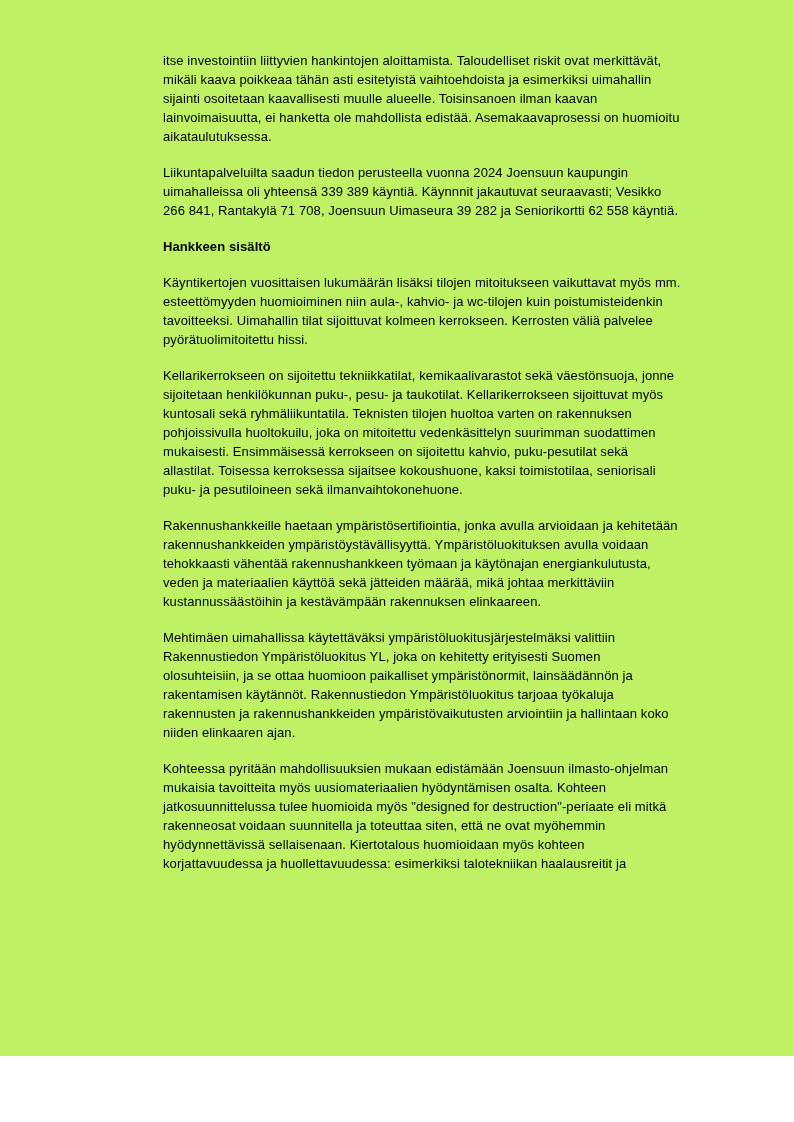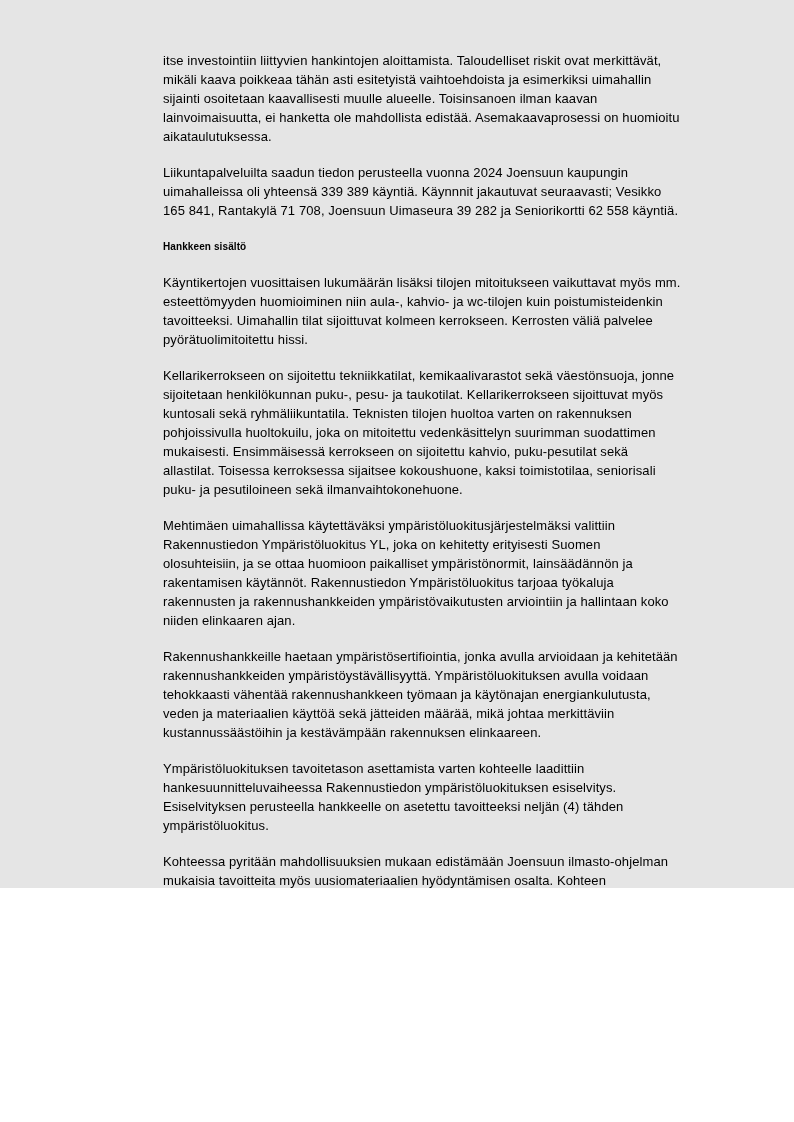--- a/index.html
+++ b/index.html
@@ -3,96 +3,92 @@
 <meta charset="utf-8">
 <style>
   html, body {
     margin: 0;
     padding: 0;
     background: #ffffff;
   }
   .page {
     position: relative;
     width: 794px;
-    height: 888px;
-    background: #e5e5e5;
+    height: 1056px;
+    background: #bef264;
     overflow: hidden;
     font-family: "Liberation Sans", "DejaVu Sans", sans-serif;
   }
   .content {
     position: absolute;
     left: 163px;
     top: 51px;
     width: 580px;
     color: #000000;
     font-size: 13px;
     line-height: 19px;
     letter-spacing: 0.1px;
   }
   .content p {
     margin: 0 0 17px 0;
     white-space: pre-line;
   }
   .content h2 {
     margin: 3px 0 17px 0;
-    font-size: 10px;
+    font-size: 13px;
     line-height: 19px;
     font-weight: bold;
     white-space: pre-line;
   }
 </style>
 </head>
 <body>
 
 <div class="page">
   <div class="content">
 
     <p>itse investointiin liittyvien hankintojen aloittamista. Taloudelliset riskit ovat merkittävät,
 mikäli kaava poikkeaa tähän asti esitetyistä vaihtoehdoista ja esimerkiksi uimahallin
 sijainti osoitetaan kaavallisesti muulle alueelle. Toisinsanoen ilman kaavan
 lainvoimaisuutta, ei hanketta ole mahdollista edistää. Asemakaavaprosessi on huomioitu
 aikataulutuksessa.</p>
 
     <p>Liikuntapalveluilta saadun tiedon perusteella vuonna 2024 Joensuun kaupungin
 uimahalleissa oli yhteensä 339 389 käyntiä. Käynnnit jakautuvat seuraavasti; Vesikko
-165 841, Rantakylä 71 708, Joensuun Uimaseura 39 282 ja Seniorikortti 62 558 käyntiä.</p>
+266 841, Rantakylä 71 708, Joensuun Uimaseura 39 282 ja Seniorikortti 62 558 käyntiä.</p>
 
 
     <h2>Hankkeen sisältö</h2>
 
     <p>Käyntikertojen vuosittaisen lukumäärän lisäksi tilojen mitoitukseen vaikuttavat myös mm.
 esteettömyyden huomioiminen niin aula-, kahvio- ja wc-tilojen kuin poistumisteidenkin
 tavoitteeksi. Uimahallin tilat sijoittuvat kolmeen kerrokseen. Kerrosten väliä palvelee
 pyörätuolimitoitettu hissi.</p>
 
     <p>Kellarikerrokseen on sijoitettu tekniikkatilat, kemikaalivarastot sekä väestönsuoja, jonne
 sijoitetaan henkilökunnan puku-, pesu- ja taukotilat. Kellarikerrokseen sijoittuvat myös
 kuntosali sekä ryhmäliikuntatila. Teknisten tilojen huoltoa varten on rakennuksen
 pohjoissivulla huoltokuilu, joka on mitoitettu vedenkäsittelyn suurimman suodattimen
 mukaisesti. Ensimmäisessä kerrokseen on sijoitettu kahvio, puku-pesutilat sekä
 allastilat. Toisessa kerroksessa sijaitsee kokoushuone, kaksi toimistotilaa, seniorisali
 puku- ja pesutiloineen sekä ilmanvaihtokonehuone.</p>
 
+    <p>Rakennushankkeille haetaan ympäristösertifiointia, jonka avulla arvioidaan ja kehitetään
+rakennushankkeiden ympäristöystävällisyyttä. Ympäristöluokituksen avulla voidaan
+tehokkaasti vähentää rakennushankkeen työmaan ja käytönajan energiankulutusta,
+veden ja materiaalien käyttöä sekä jätteiden määrää, mikä johtaa merkittäviin
+kustannussäästöihin ja kestävämpään rakennuksen elinkaareen.</p>
+
     <p>Mehtimäen uimahallissa käytettäväksi ympäristöluokitusjärjestelmäksi valittiin
 Rakennustiedon Ympäristöluokitus YL, joka on kehitetty erityisesti Suomen
 olosuhteisiin, ja se ottaa huomioon paikalliset ympäristönormit, lainsäädännön ja
 rakentamisen käytännöt. Rakennustiedon Ympäristöluokitus tarjoaa työkaluja
 rakennusten ja rakennushankkeiden ympäristövaikutusten arviointiin ja hallintaan koko
 niiden elinkaaren ajan.</p>
 
-    <p>Rakennushankkeille haetaan ympäristösertifiointia, jonka avulla arvioidaan ja kehitetään
-rakennushankkeiden ympäristöystävällisyyttä. Ympäristöluokituksen avulla voidaan
-tehokkaasti vähentää rakennushankkeen työmaan ja käytönajan energiankulutusta,
-veden ja materiaalien käyttöä sekä jätteiden määrää, mikä johtaa merkittäviin
-kustannussäästöihin ja kestävämpään rakennuksen elinkaareen.</p>
-
-    <p>Ympäristöluokituksen tavoitetason asettamista varten kohteelle laadittiin
-hankesuunnitteluvaiheessa Rakennustiedon ympäristöluokituksen esiselvitys.
-Esiselvityksen perusteella hankkeelle on asetettu tavoitteeksi neljän (4) tähden
-ympäristöluokitus.</p>
 
     <p>Kohteessa pyritään mahdollisuuksien mukaan edistämään Joensuun ilmasto-ohjelman
 mukaisia tavoitteita myös uusiomateriaalien hyödyntämisen osalta. Kohteen
 jatkosuunnittelussa tulee huomioida myös "designed for destruction"-periaate eli mitkä
 rakenneosat voidaan suunnitella ja toteuttaa siten, että ne ovat myöhemmin
 hyödynnettävissä sellaisenaan. Kiertotalous huomioidaan myös kohteen
 korjattavuudessa ja huollettavuudessa: esimerkiksi talotekniikan haalausreitit ja</p>
 
   </div>
 </div>

